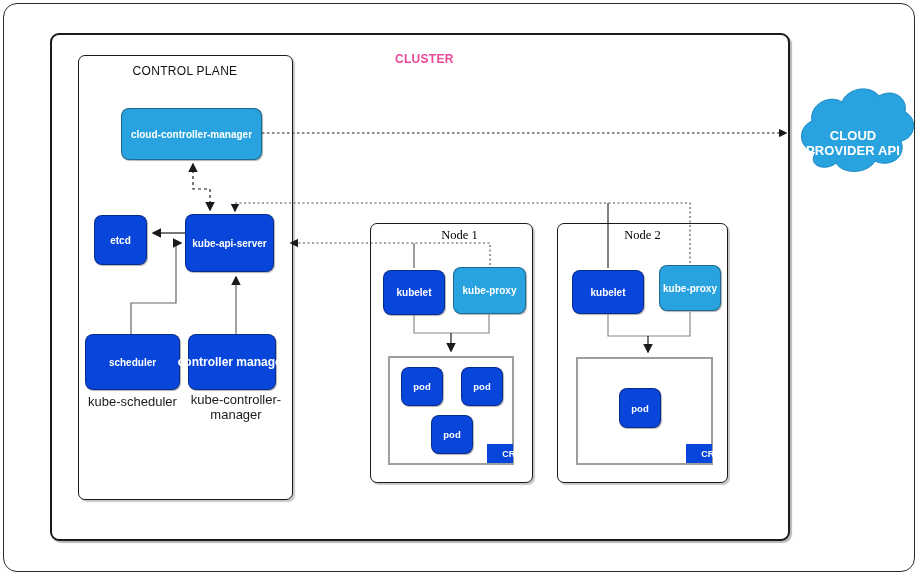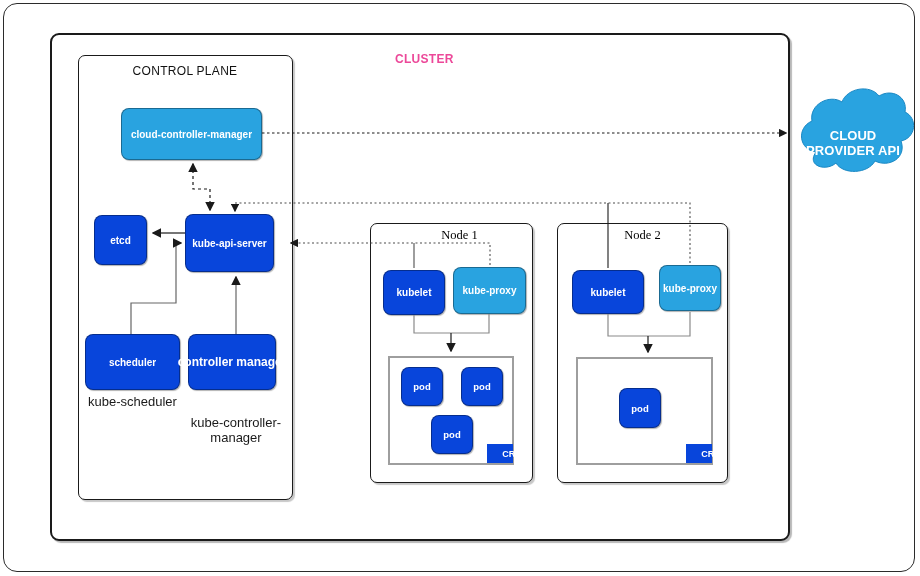--- a/index.html
+++ b/index.html
@@ -86,21 +86,21 @@
 
   <div class="abs blue-box" style="left: 85px; top: 334px; width: 95px; height: 56px; background-color: rgb(8, 69, 219);">
     <span>scheduler</span>
   </div>
 
   <div class="abs blue-box" style="left: 188px; top: 334px; width: 88px; height: 56px; font-size: 12px; background-color: rgb(8, 69, 219); text-align: center;">
     <span>controller manager</span>
   </div>
 
   <div class="abs caption" style="left:85px;top:394px;width:95px;">kube-scheduler</div>
-  <div class="abs caption" style="left:178px;top:415px;width:116px;">kube-controller-manager</div>
+  <div class="abs caption" style="left:178px;top:392px;width:116px;">kube-controller-manager</div>
 
   <div class="abs node-box node1"></div>
   <div class="abs node-title" style="left:370px;top:228px;width:179px;">Node 1</div>
 
   <div class="abs blue-box" style="left: 383px; top: 270px; width: 62px; height: 45px; background-color: rgb(8, 69, 219);">
     <span>kubelet</span>
   </div>
   <div class="abs blue-box" style="left: 453px; top: 267px; width: 73px; height: 47px; background-color: rgb(41, 163, 224);">
     <span>kube-proxy</span>
   </div>

